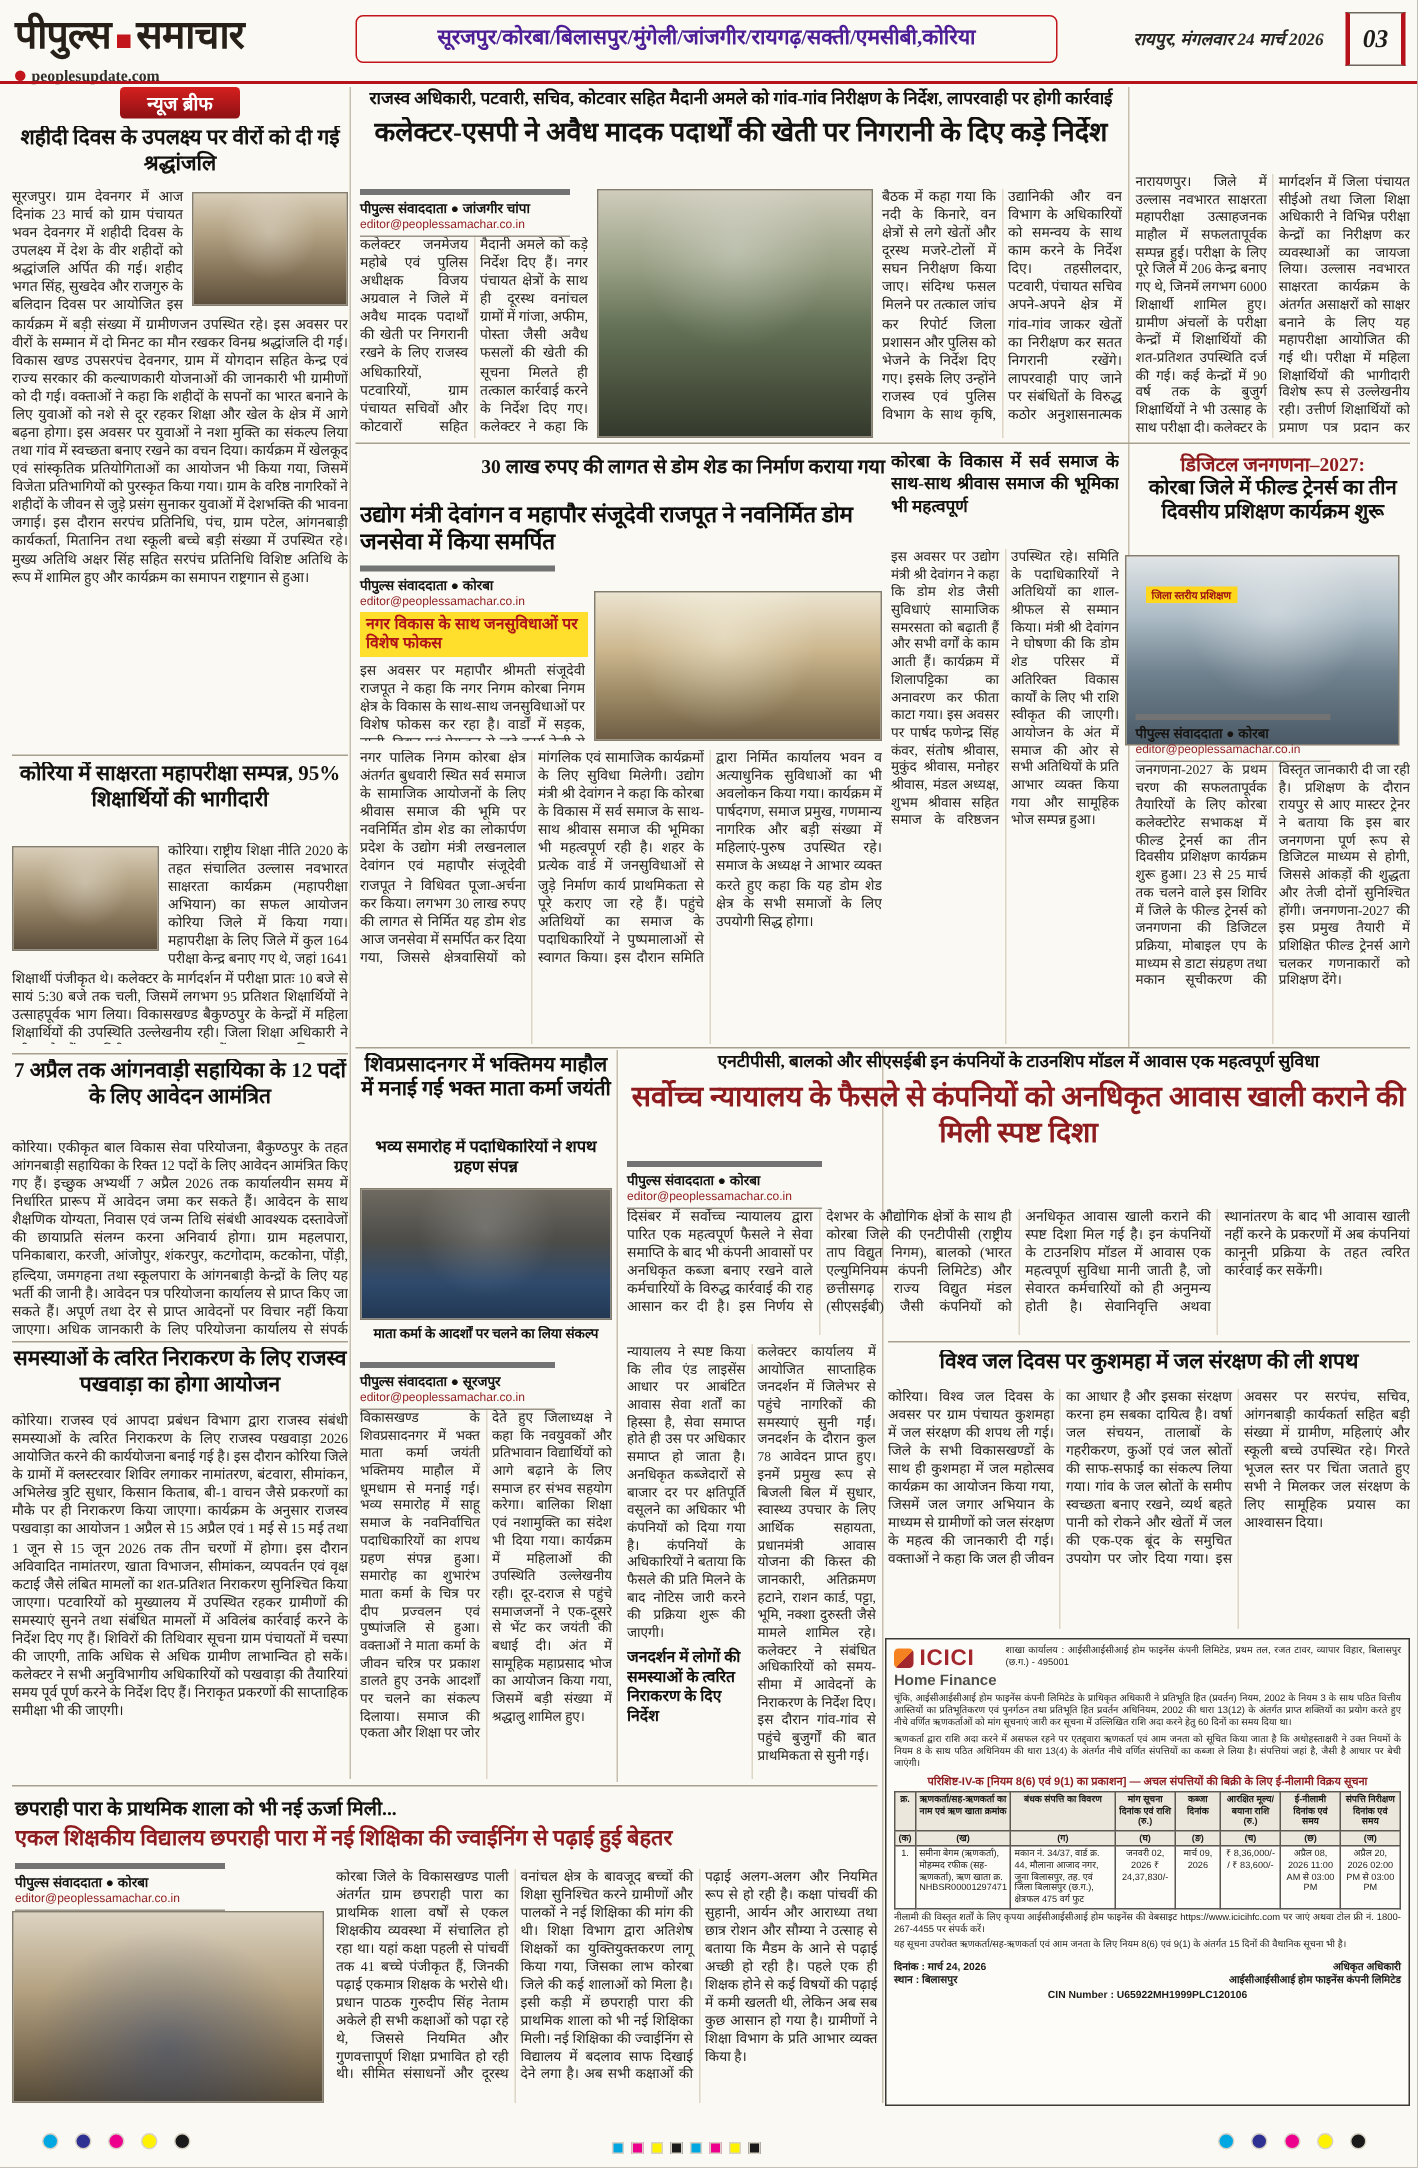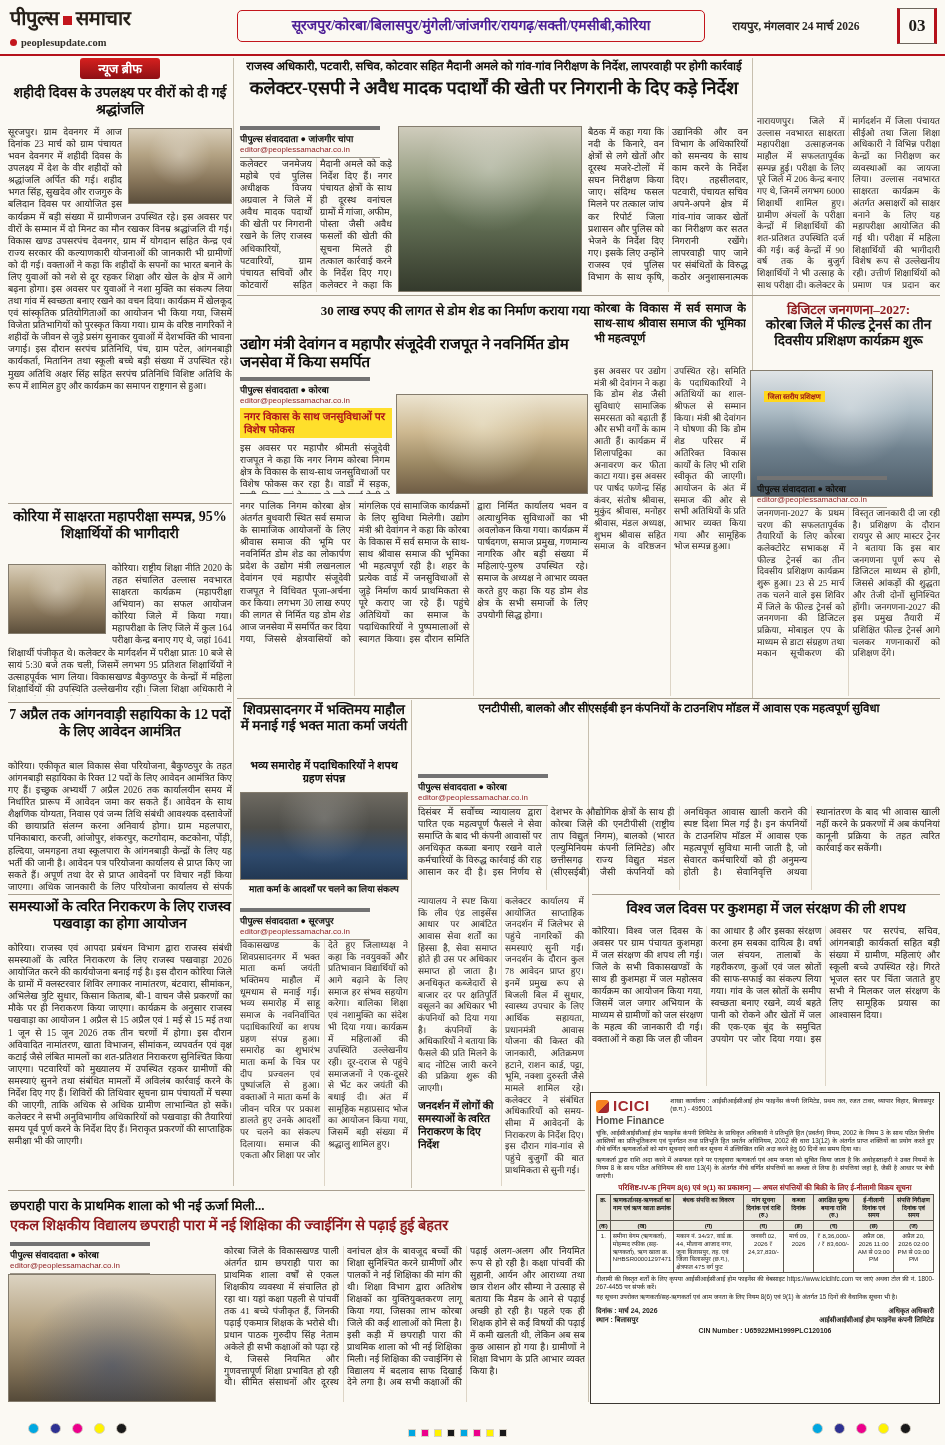--- a/index.html
+++ b/index.html
@@ -5,29 +5,29 @@
   *{margin:0;padding:0;box-sizing:border-box;}
   html,body{background:#9a948c;}
   .page{position:relative;width:945px;height:1445px;margin:0 auto;background:#fbf9f3;
         font-family:"Liberation Serif","DejaVu Serif",serif;color:#1d1b18;overflow:hidden;}
   .abs{position:absolute;}
   .sans{font-family:"Liberation Sans","DejaVu Sans",sans-serif;}
   .hrule{background:#a89f8f;height:1px;}
   .vrule{background:#c7bfae;width:1px;}
   .redrule{background:#b5121b;}
   
-  .masthead1,.masthead2{font-weight:bold;font-size:20px;color:#262019;letter-spacing:-0.5px;}
+  .masthead1,.masthead2{font-weight:bold;font-size:26px;color:#262019;letter-spacing:-0.5px;}
   .mast-sq{display:inline-block;width:9px;height:9px;background:#c3161c;margin:0 4px 2px;vertical-align:middle;}
   .site-dot{display:inline-block;width:7px;height:7px;border-radius:50%;background:#c3161c;margin-right:4px;vertical-align:middle;}
   .website{font-size:10.5px;font-weight:bold;color:#33302b;}
   .cities{border:1.5px solid #c3161c;border-radius:5px;color:#4c1d95;font-weight:bold;font-size:14px;
           text-align:center;line-height:29px;font-family:"Liberation Serif",serif;}
   .dateline{font-size:11.5px;font-weight:bold;color:#2b2824;text-align:center;}
   .pagenum{border:1px solid #6d675e;border-left:3px solid #b5121b;border-right:3px solid #b5121b;
-           font-weight:bold;font-size:17px;text-align:center;line-height:34px;color:#1d1b18;}
+           font-weight:bold;font-size:17px;text-align:center;line-height:34px;color:#1d1b18;font-style:italic;}
   
   .brief-label{display:inline-block;background:linear-gradient(180deg,#d6201f,#8e1014);color:#fff;
                font-weight:bold;font-size:12.5px;padding:2px 18px;border-radius:3px;}
   .bh{font-weight:bold;color:#141210;text-align:center;line-height:1.22;}
   .body-text{font-size:9.3px;line-height:1.3;text-align:justify;color:#27231e;overflow:hidden;}
   .cols2{column-count:2;column-gap:8px;column-rule:1px solid #ddd5c6;}
   .cols3{column-count:3;column-gap:8px;column-rule:1px solid #ddd5c6;}
   .cols4{column-count:4;column-gap:9px;column-rule:1px solid #ddd5c6;}
   .byline{border-top:4px solid #737373;border-bottom:1px solid #9b9488;padding:2px 0 3px;}
   .byline-name{font-size:9px;font-weight:bold;color:#161411;}
@@ -76,21 +76,21 @@
 
   <div class="abs" style="left:10px;top:4px;width:222px;height:48px;">
     <div>
       <span class="masthead1">पीपुल्स</span><span class="mast-sq"></span><span class="masthead2">समाचार</span>
     </div>
     <div style="margin-top:1px;">
       <span class="site-dot"></span><span class="website">peoplesupdate.com</span>
     </div>
   </div>
   <div class="cities abs" style="left:237px;top:10px;width:468px;height:32px;">सूरजपुर/कोरबा/बिलासपुर/मुंगेली/जांजगीर/रायगढ़/सक्ती/एमसीबी,कोरिया</div>
-  <div class="dateline abs" style="left:708px;top:18px;width:176px;">रायपुर, मंगलवार 24 मार्च 2026</div>
+  <div class="dateline abs" style="left:731px;top:18px;width:176px;font-style:italic;">रायपुर, मंगलवार 24 मार्च 2026</div>
   <div class="pagenum abs" style="left:897px;top:8px;width:40px;height:36px;">03</div>
   <div class="abs redrule" style="left:0;top:54px;width:945px;height:2px;"></div>
 
   <div class="abs vrule" style="left:233px;top:58px;height:1128px;"></div>
   <div class="abs vrule" style="left:752px;top:58px;height:640px;"></div>
   <div class="abs vrule" style="left:411px;top:700px;height:488px;"></div>
   <div class="abs vrule" style="left:588px;top:700px;height:702px;"></div>
   <div class="abs hrule" style="left:237px;top:295px;width:703px;"></div>
   <div class="abs hrule" style="left:237px;top:698px;width:703px;"></div>
   <div class="abs hrule" style="left:592px;top:894px;width:348px;"></div>
@@ -163,20 +163,21 @@
   <div class="abs bh" style="left:240px;top:759px;width:168px;height:30px;font-size:11px;overflow:hidden;">भव्य समारोह में पदाधिकारियों ने शपथ ग्रहण संपन्न</div>
   <div class="abs photo ph-karma" style="left:240px;top:792px;width:168px;height:88px;"></div>
   <div class="abs bh" style="left:240px;top:884px;width:168px;height:22px;font-size:9px;overflow:hidden;">माता कर्मा के आदर्शों पर चलने का लिया संकल्प</div>
   <div class="abs byline sans" style="left:240px;top:908px;width:130px;">
     <div class="byline-name">पीपुल्स संवाददाता ● सूरजपुर</div>
     <div class="byline-email">editor@peoplessamachar.co.in</div>
   </div>
   <div class="abs body-text cols2" style="left:240px;top:940px;width:168px;height:246px;font-size:9px;">विकासखण्ड के शिवप्रसादनगर में भक्त माता कर्मा जयंती भक्तिमय माहौल में धूमधाम से मनाई गई। भव्य समारोह में साहू समाज के नवनिर्वाचित पदाधिकारियों का शपथ ग्रहण संपन्न हुआ। समारोह का शुभारंभ माता कर्मा के चित्र पर दीप प्रज्वलन एवं पुष्पांजलि से हुआ। वक्ताओं ने माता कर्मा के जीवन चरित्र पर प्रकाश डालते हुए उनके आदर्शों पर चलने का संकल्प दिलाया। समाज की एकता और शिक्षा पर जोर देते हुए जिलाध्यक्ष ने कहा कि नवयुवकों और प्रतिभावान विद्यार्थियों को आगे बढ़ाने के लिए समाज हर संभव सहयोग करेगा। बालिका शिक्षा एवं नशामुक्ति का संदेश भी दिया गया। कार्यक्रम में महिलाओं की उपस्थिति उल्लेखनीय रही। दूर-दराज से पहुंचे समाजजनों ने एक-दूसरे से भेंट कर जयंती की बधाई दी। अंत में सामूहिक महाप्रसाद भोज का आयोजन किया गया, जिसमें बड़ी संख्या में श्रद्धालु शामिल हुए।</div>
 
   <div class="abs kicker" style="left:418px;top:702px;width:522px;">एनटीपीसी, बालको और सीएसईबी इन कंपनियों के टाउनशिप मॉडल में आवास एक महत्वपूर्ण सुविधा</div>
+  <div class="abs bh maroon" style="left:418px;top:720px;width:522px;height:50px;font-size:19px;line-height:1.25;overflow:hidden;color:#8e1b1e;">सर्वोच्च न्यायालय के फैसले से कंपनियों को अनधिकृत आवास खाली कराने की मिली स्पष्ट दिशा</div>
   <div class="abs byline sans" style="left:418px;top:774px;width:130px;">
     <div class="byline-name">पीपुल्स संवाददाता ● कोरबा</div>
     <div class="byline-email">editor@peoplessamachar.co.in</div>
   </div>
   <div class="abs body-text cols4" style="left:418px;top:806px;width:522px;height:84px;">दिसंबर में सर्वोच्च न्यायालय द्वारा पारित एक महत्वपूर्ण फैसले ने सेवा समाप्ति के बाद भी कंपनी आवासों पर अनधिकृत कब्जा बनाए रखने वाले कर्मचारियों के विरुद्ध कार्रवाई की राह आसान कर दी है। इस निर्णय से देशभर के औद्योगिक क्षेत्रों के साथ ही कोरबा जिले की एनटीपीसी (राष्ट्रीय ताप विद्युत निगम), बालको (भारत एल्युमिनियम कंपनी लिमिटेड) और छत्तीसगढ़ राज्य विद्युत मंडल (सीएसईबी) जैसी कंपनियों को अनधिकृत आवास खाली कराने की स्पष्ट दिशा मिल गई है। इन कंपनियों के टाउनशिप मॉडल में आवास एक महत्वपूर्ण सुविधा मानी जाती है, जो सेवारत कर्मचारियों को ही अनुमन्य होती है। सेवानिवृत्ति अथवा स्थानांतरण के बाद भी आवास खाली नहीं करने के प्रकरणों में अब कंपनियां कानूनी प्रक्रिया के तहत त्वरित कार्रवाई कर सकेंगी।</div>
   <div class="abs cols2 body-text" style="left:418px;top:896px;width:166px;height:290px;font-size:9px;">
     <div>न्यायालय ने स्पष्ट किया कि लीव एंड लाइसेंस आधार पर आबंटित आवास सेवा शर्तों का हिस्सा है, सेवा समाप्त होते ही उस पर अधिकार समाप्त हो जाता है। अनधिकृत कब्जेदारों से बाजार दर पर क्षतिपूर्ति वसूलने का अधिकार भी कंपनियों को दिया गया है। कंपनियों के अधिकारियों ने बताया कि फैसले की प्रति मिलने के बाद नोटिस जारी करने की प्रक्रिया शुरू की जाएगी।</div>
     <div style="font-weight:bold;font-size:10.5px;line-height:1.25;margin:4px 0;color:#14110e;text-align:left;">जनदर्शन में लोगों की समस्याओं के त्वरित निराकरण के दिए निर्देश</div>
     <div>कलेक्टर कार्यालय में आयोजित साप्ताहिक जनदर्शन में जिलेभर से पहुंचे नागरिकों की समस्याएं सुनी गईं। जनदर्शन के दौरान कुल 78 आवेदन प्राप्त हुए। इनमें प्रमुख रूप से बिजली बिल में सुधार, स्वास्थ्य उपचार के लिए आर्थिक सहायता, प्रधानमंत्री आवास योजना की किस्त की जानकारी, अतिक्रमण हटाने, राशन कार्ड, पट्टा, भूमि, नक्शा दुरुस्ती जैसे मामले शामिल रहे। कलेक्टर ने संबंधित अधिकारियों को समय-सीमा में आवेदनों के निराकरण के निर्देश दिए। इस दौरान गांव-गांव से पहुंचे बुजुर्गों की बात प्राथमिकता से सुनी गई।</div>
   </div>

